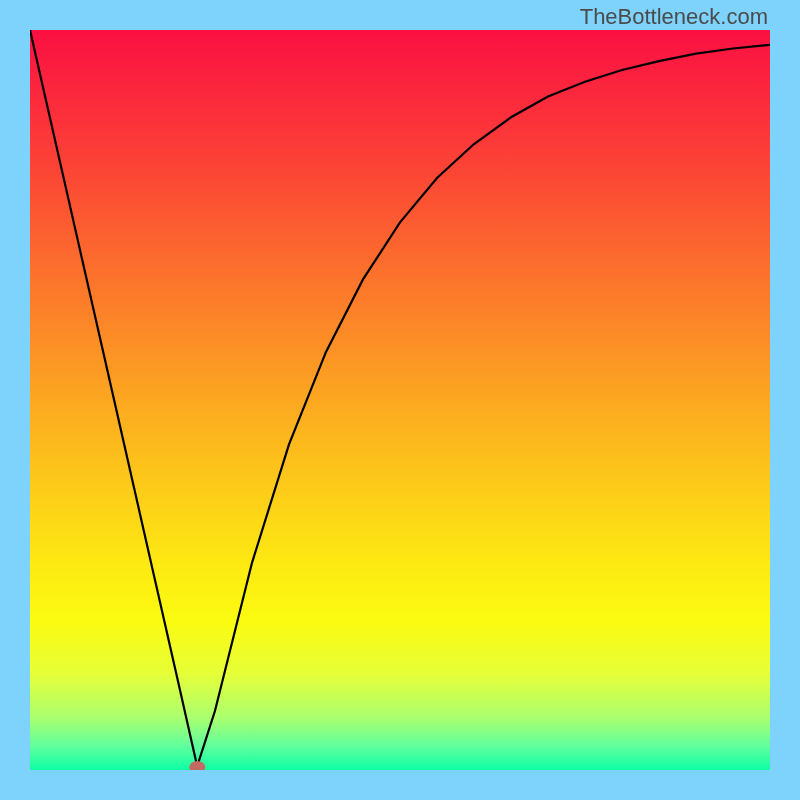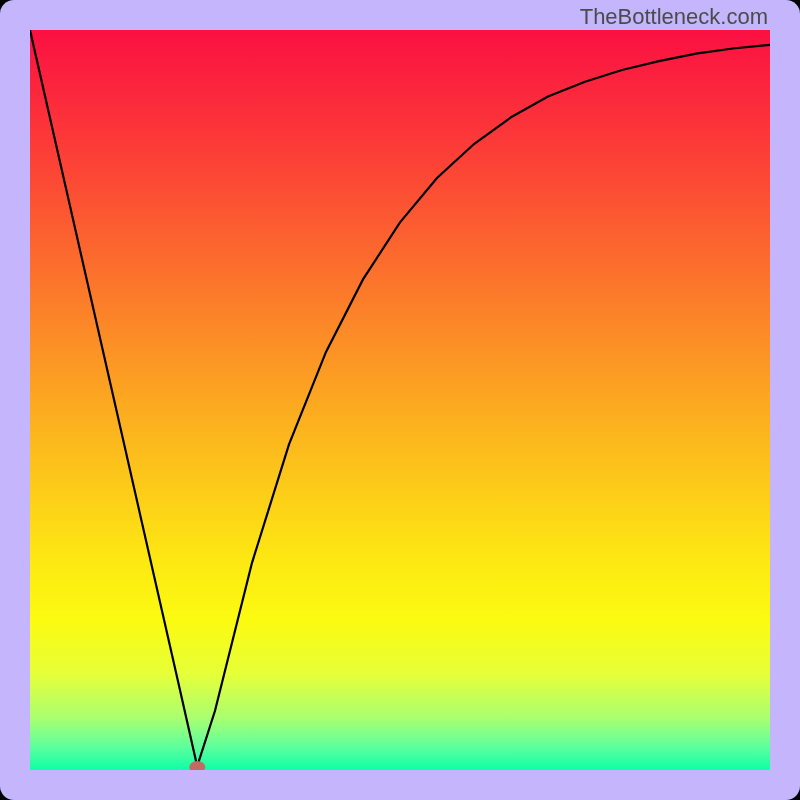--- a/index.html
+++ b/index.html
@@ -1,16 +1,16 @@
 <!DOCTYPE html>
 <html><head>
 <meta charset="utf-8">
 <style>
   body { margin: 0; padding: 0; background: #000; }
-  .container { width: 800px; height: 800px; position: relative; background: #c4b5fd; border-radius: 14px; }
+  .container { width: 800px; height: 800px; position: relative; background: #7dd3fc; }
   .plot-area { position: absolute; left: 30px; top: 30px; width: 740px; height: 740px; }
   .watermark { position: absolute; top: 4px; right: 32px; font-family: Arial, sans-serif; font-size: 22px; color: #4b4b4b; font-weight: 500; }
   svg { display: block; }
 </style>
 </head>
 <body>
 
 <div class="container">
   <div class="plot-area">
     <svg width="740" height="740" viewBox="0 0 740 740">

